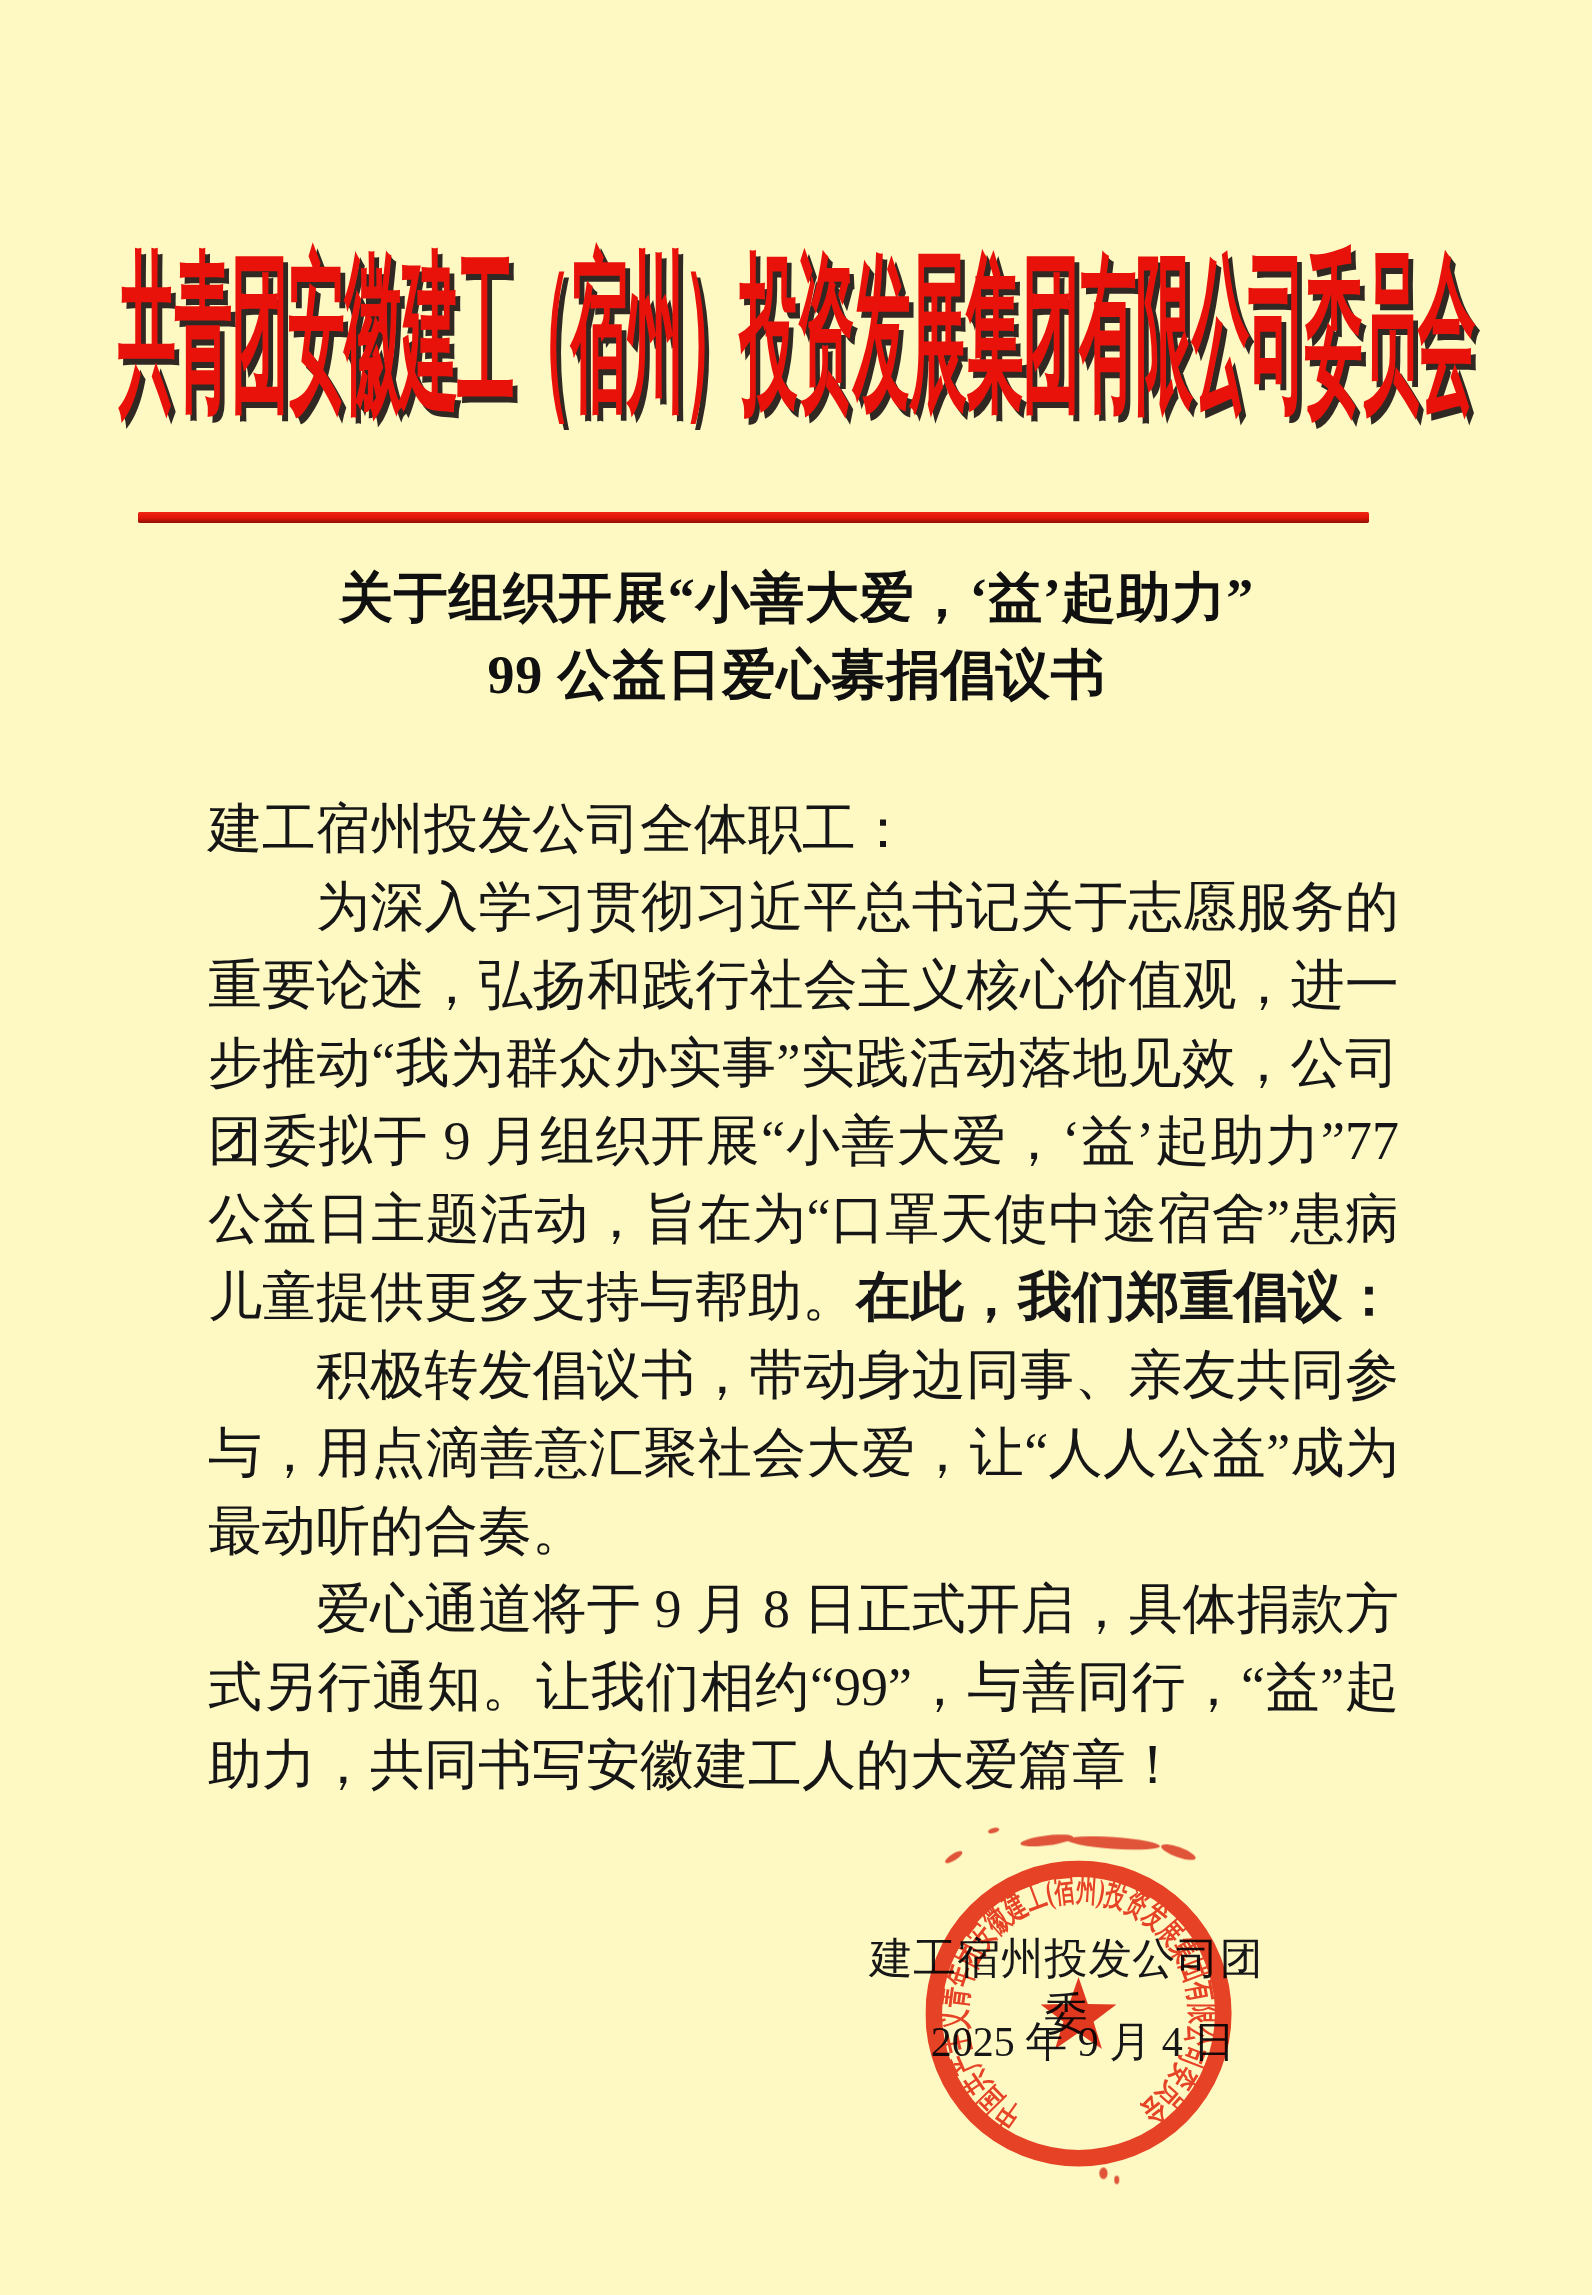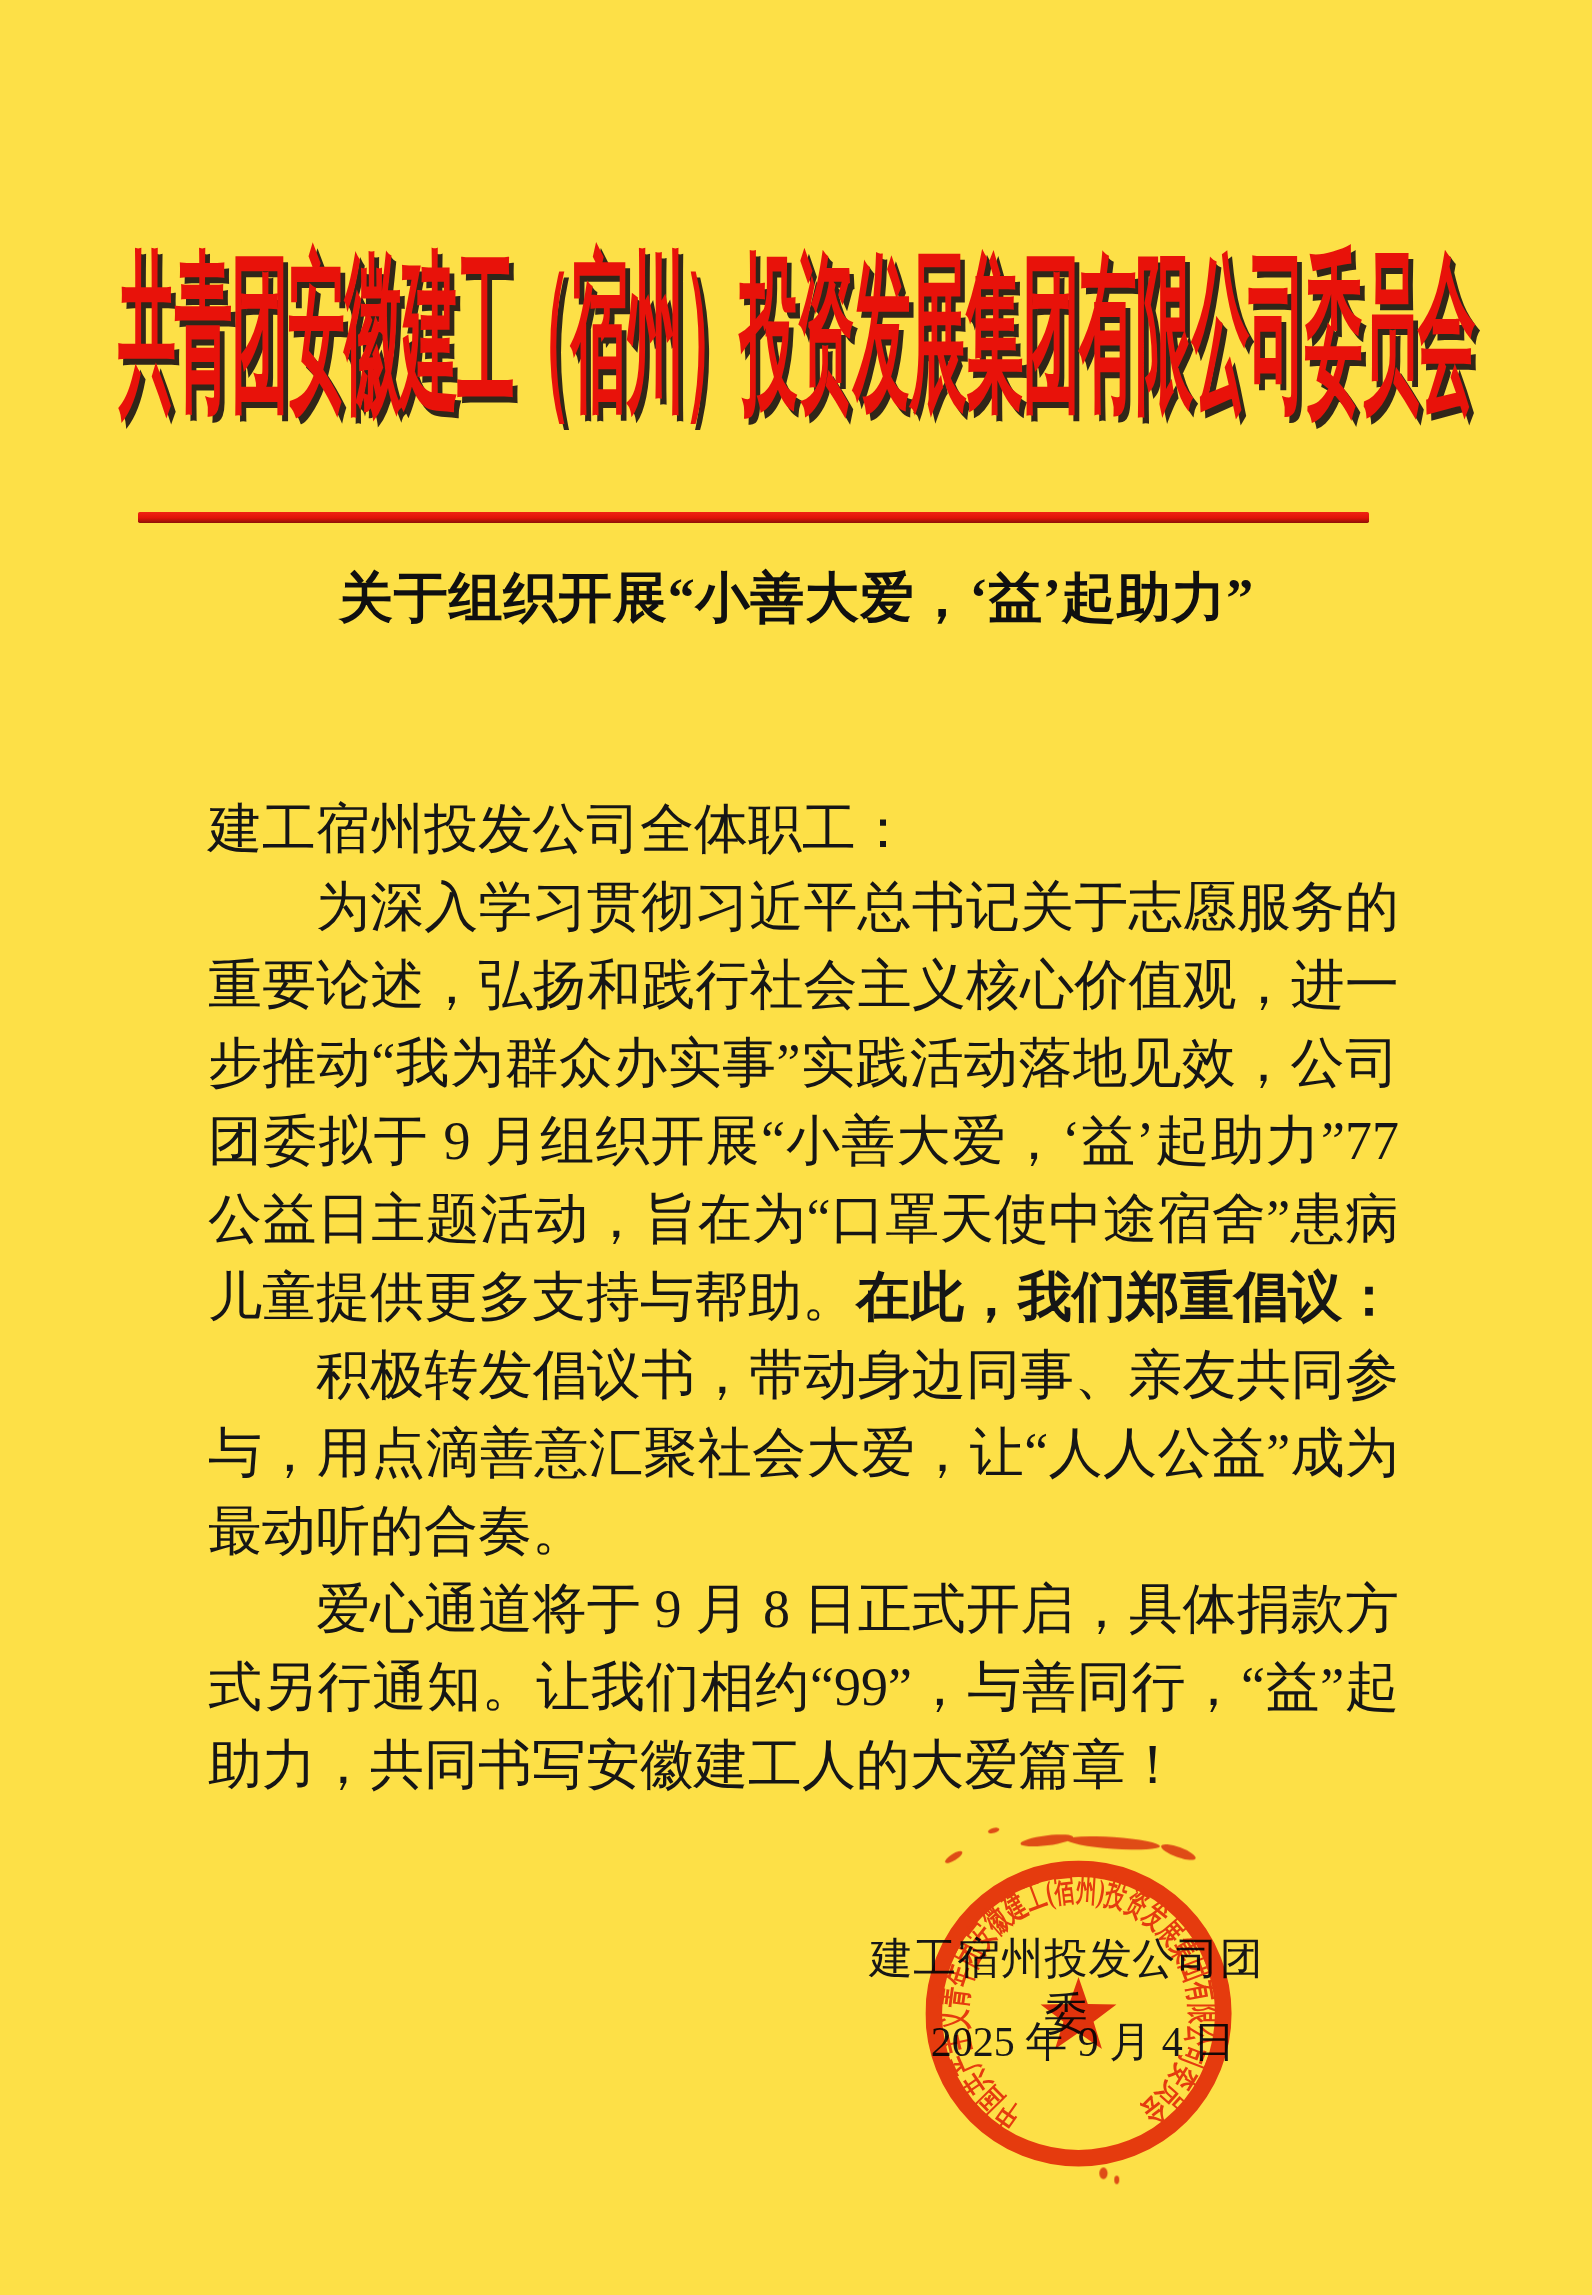--- a/index.html
+++ b/index.html
@@ -10,21 +10,21 @@
   body {
     width: 1593px;
     height: 2295px;
     position: relative;
     overflow: hidden;
     font-family: "Liberation Serif", serif;
   }
   .page {
     position: absolute;
     inset: 0;
-    background: #fde047;
+    background: #fef9c3;
   }
 
   
   .header-band {
     position: absolute;
     top: 225px;
     left: 0;
     width: 100%;
     height: 218px;
     display: flex;
@@ -138,20 +138,21 @@
 <div class="page">
 
   <div class="header-band">
     <span class="org-name">共青团安徽建工（宿州）投资发展集团有限公司委员会</span>
   </div>
 
   <div class="red-rule"></div>
 
   <div class="doc-title">
     <div>关于组织开展“小善大爱，‘益’起助力”</div>
+    <div>99 公益日爱心募捐倡议书</div>
   </div>
 
   <div class="doc-body">
     <p class="salutation">建工宿州投发公司全体职工：</p>
     <p><span>为深入学习贯彻习近平总书记关于志愿服务的重要论述，弘扬和践行社会主义核心价值观，进一步推动“我为群众办实事”实践活动落地见效，公司团委拟于 9 月组织开展“小善大爱，‘益’起助力”77 公益日主题活动，旨在为“口罩天使中途宿舍”患病儿童提供更多支持与帮助。</span><b>在此，我们郑重倡议：</b></p>
     <p>积极转发倡议书，带动身边同事、亲友共同参与，用点滴善意汇聚社会大爱，让“人人公益”成为最动听的合奏。</p>
     <p>爱心通道将于 9 月 8 日正式开启，具体捐款方式另行通知。让我们相约“99”，与善同行，“益”起助力，共同书写安徽建工人的大爱篇章！</p>
   </div>
 
   <div class="sig-org">建工宿州投发公司团委</div>

